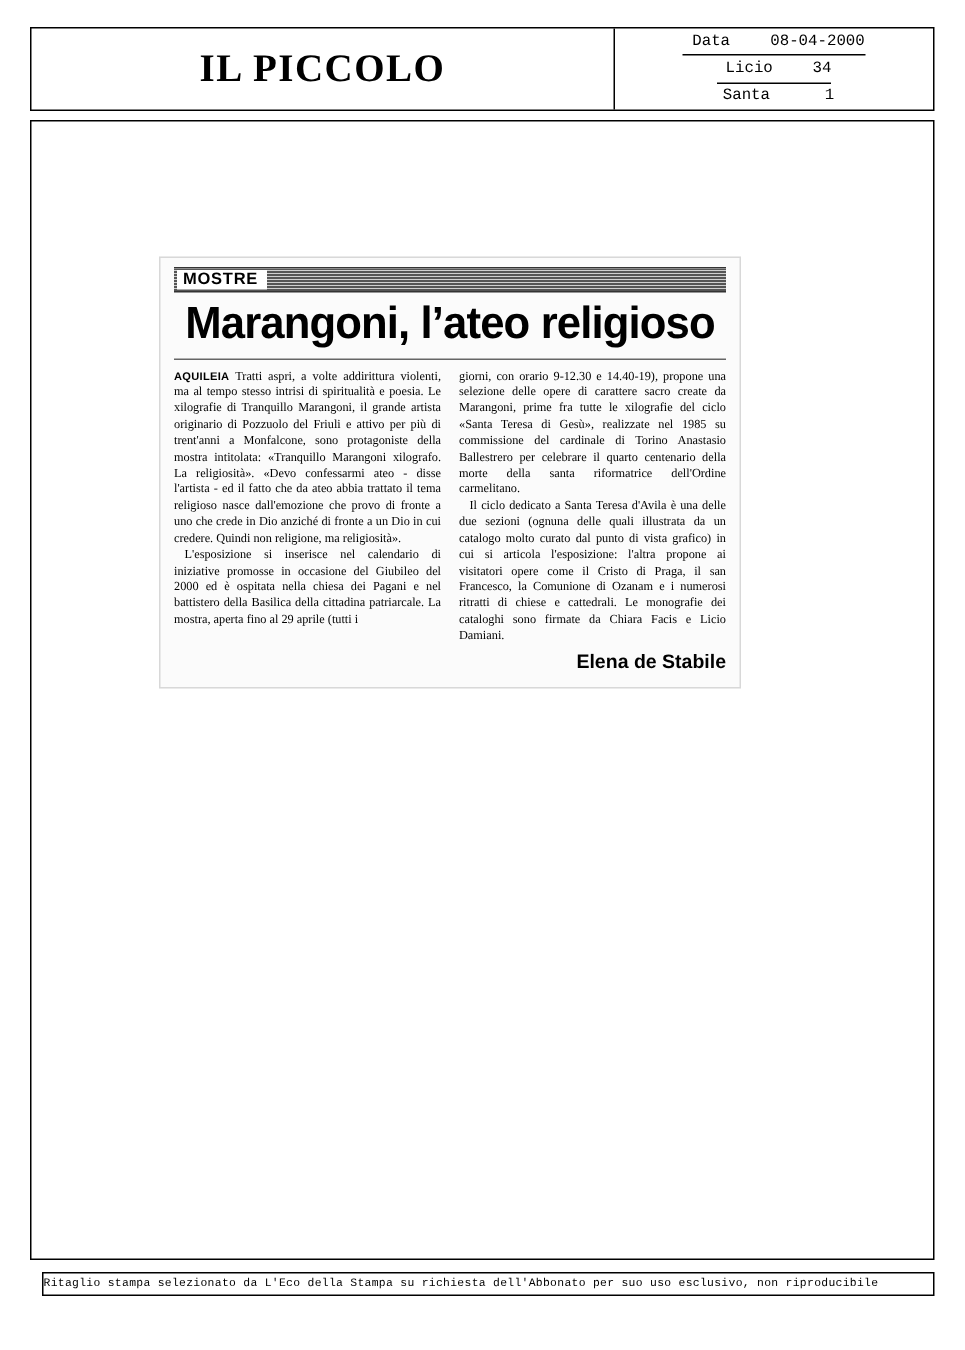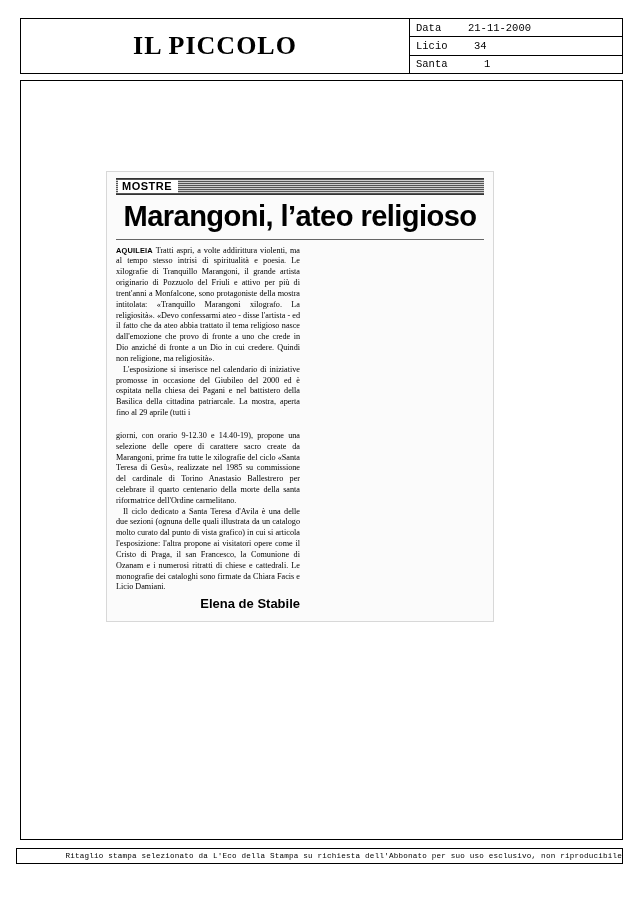--- a/index.html
+++ b/index.html
@@ -42,20 +42,21 @@
     font-weight: bold;
     font-size: 26px;
     letter-spacing: 1px;
   }
   .meta {
     width: 212px;
     box-sizing: border-box;
     display: flex;
     flex-direction: column;
     justify-content: stretch;
+    align-items: center;
   }
   .meta-row {
     flex: 1;
     display: flex;
     align-items: center;
     font-family: "Liberation Mono", monospace;
     font-size: 10.5px;
     padding-left: 6px;
     border-bottom: 1px solid #000;
   }
@@ -130,21 +131,20 @@
   }
 
   .rule {
     border-top: 1px solid #666;
     margin: 2px 0 6px 0;
   }
 
   .cols {
     display: flex;
     gap: 12px;
-    flex-direction: column;
   }
   .col {
     width: 50%;
     font-family: "Liberation Serif", serif;
     font-size: 8.2px;
     line-height: 1.32;
     text-align: justify;
     hyphens: auto;
   }
   .col p { margin: 0; text-indent: 0; }
@@ -159,50 +159,50 @@
     font-family: "Liberation Sans", sans-serif;
     font-weight: bold;
     font-size: 13px;
     text-align: right;
     margin-top: 2px;
   }
 
   
   .footer {
     position: absolute;
-    left: 16px;
+    left: 28px;
     right: 20px;
     bottom: 36px;
     border: 1px solid #000;
     box-sizing: border-box;
     height: 16px;
     display: flex;
     align-items: center;
-    justify-content: flex-end;
+    justify-content: flex-start;
   }
   .footer-text {
     font-family: "Liberation Mono", monospace;
     font-size: 7.6px;
     letter-spacing: 0.2px;
     white-space: nowrap;
   }
 </style>
 </head>
 <body>
 
 <div class="page">
 
   <div class="header">
     <div class="masthead">
       <div class="masthead-title">IL PICCOLO</div>
     </div>
     <div class="meta">
       <div class="meta-row">
         <span class="meta-label">Data</span>
-        <span class="meta-value">21-11-2000</span>
+        <span class="meta-value">08-04-2000</span>
       </div>
       <div class="meta-row">
         <span class="meta-label">Licio</span>
         <span class="meta-value indent1">34</span>
       </div>
       <div class="meta-row">
         <span class="meta-label">Santa</span>
         <span class="meta-value indent2">1</span>
       </div>
     </div>

